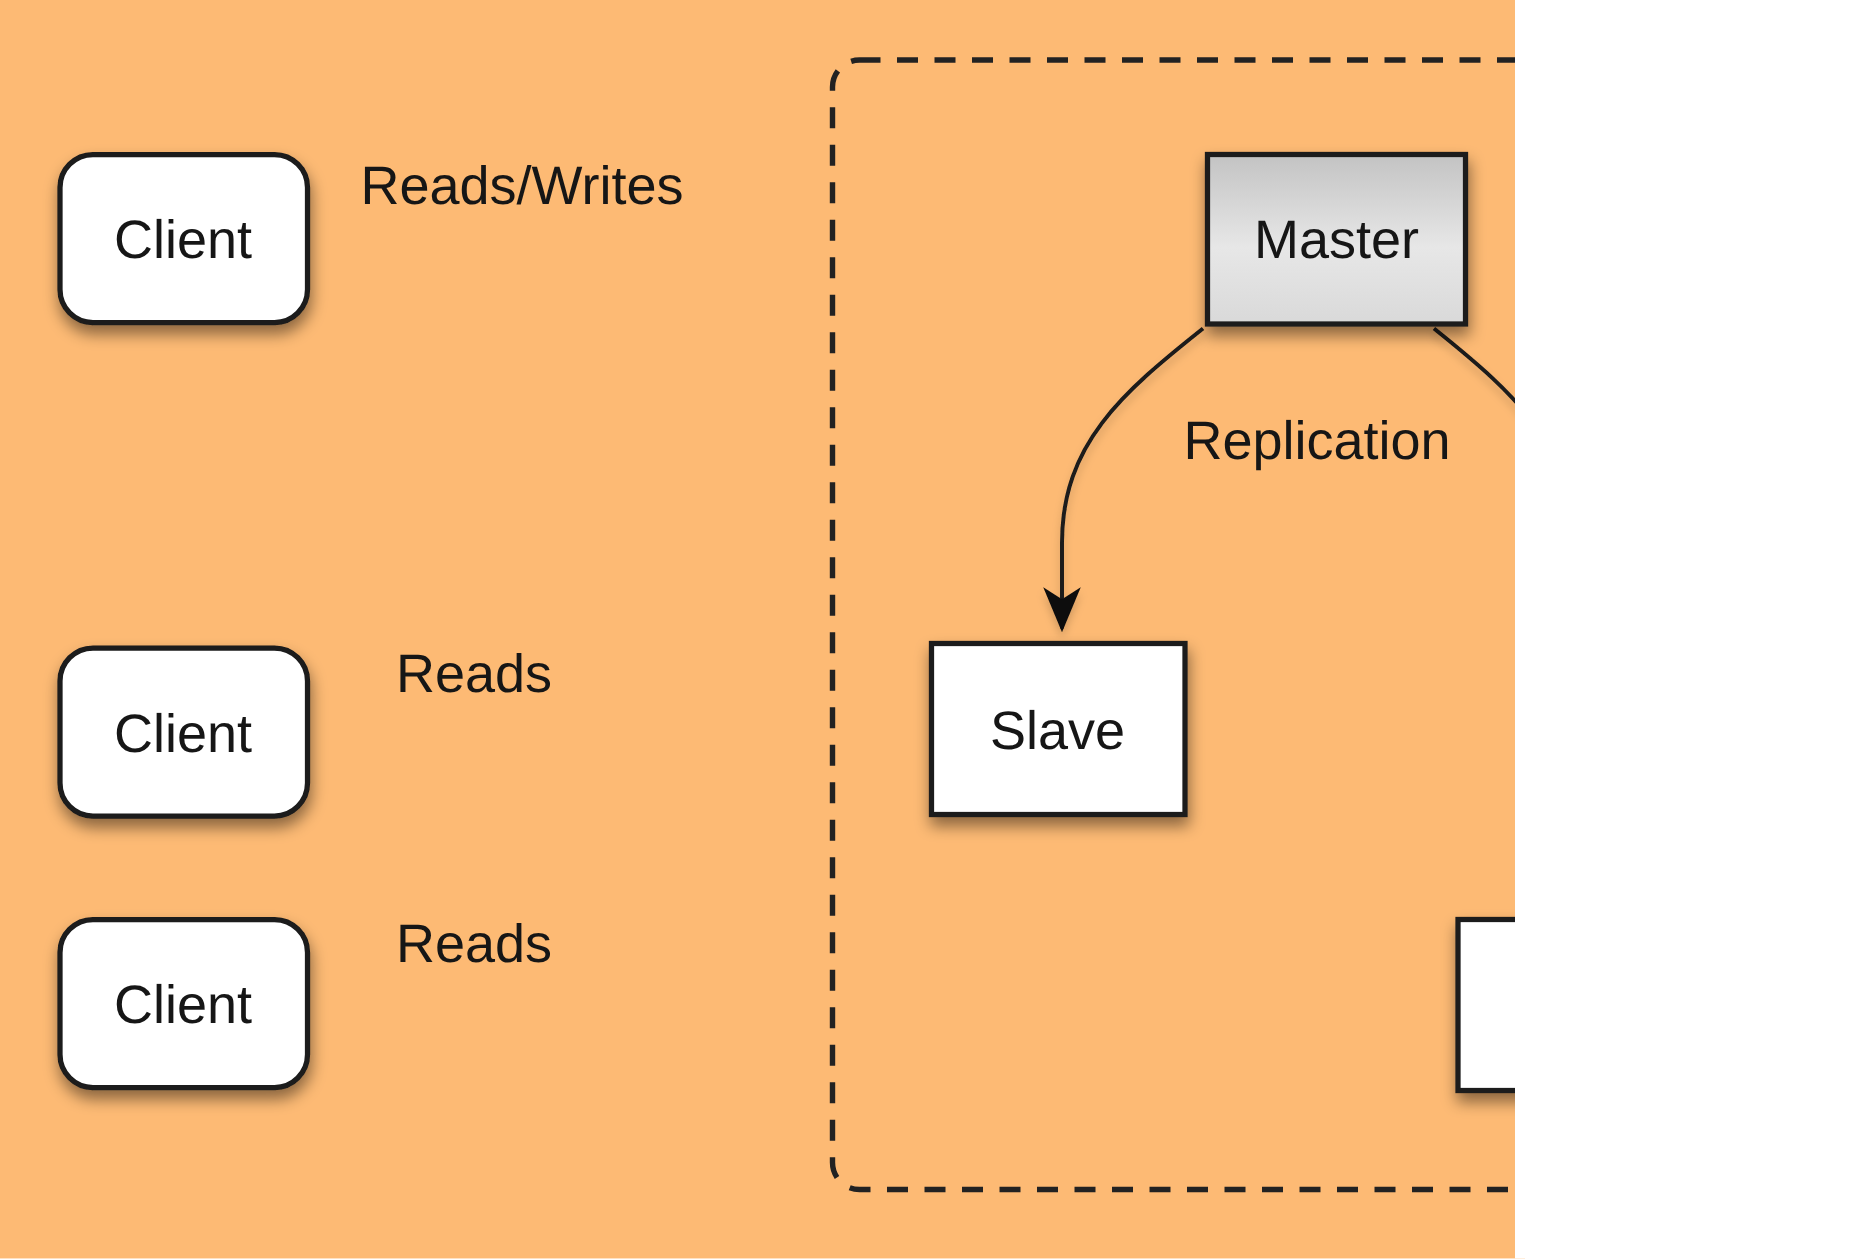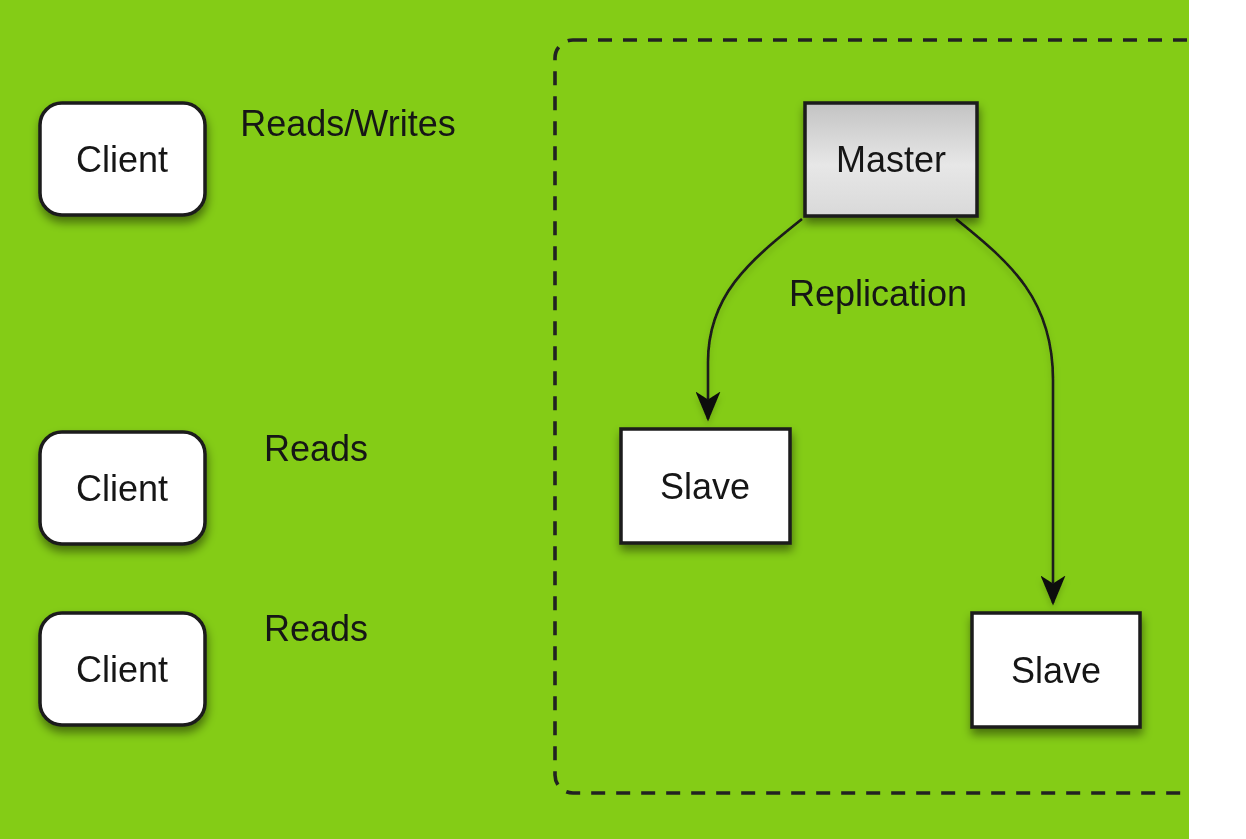--- a/index.html
+++ b/index.html
@@ -2,23 +2,23 @@
 <html><head>
 <meta charset="utf-8">
 <style>
   html, body {
     margin: 0;
     padding: 0;
     background: #ffffff;
   }
   .stage {
     position: relative;
-    width: 1189px;
+    width: 1010px;
     height: 839px;
-    background: #84cc16;
+    background: #fdba74;
     overflow: hidden;
   }
   svg {
     display: block;
     font-family: "Liberation Sans", sans-serif;
   }
   .node-label {
     font-size: 36px;
     fill: #161616;
     text-anchor: middle;

